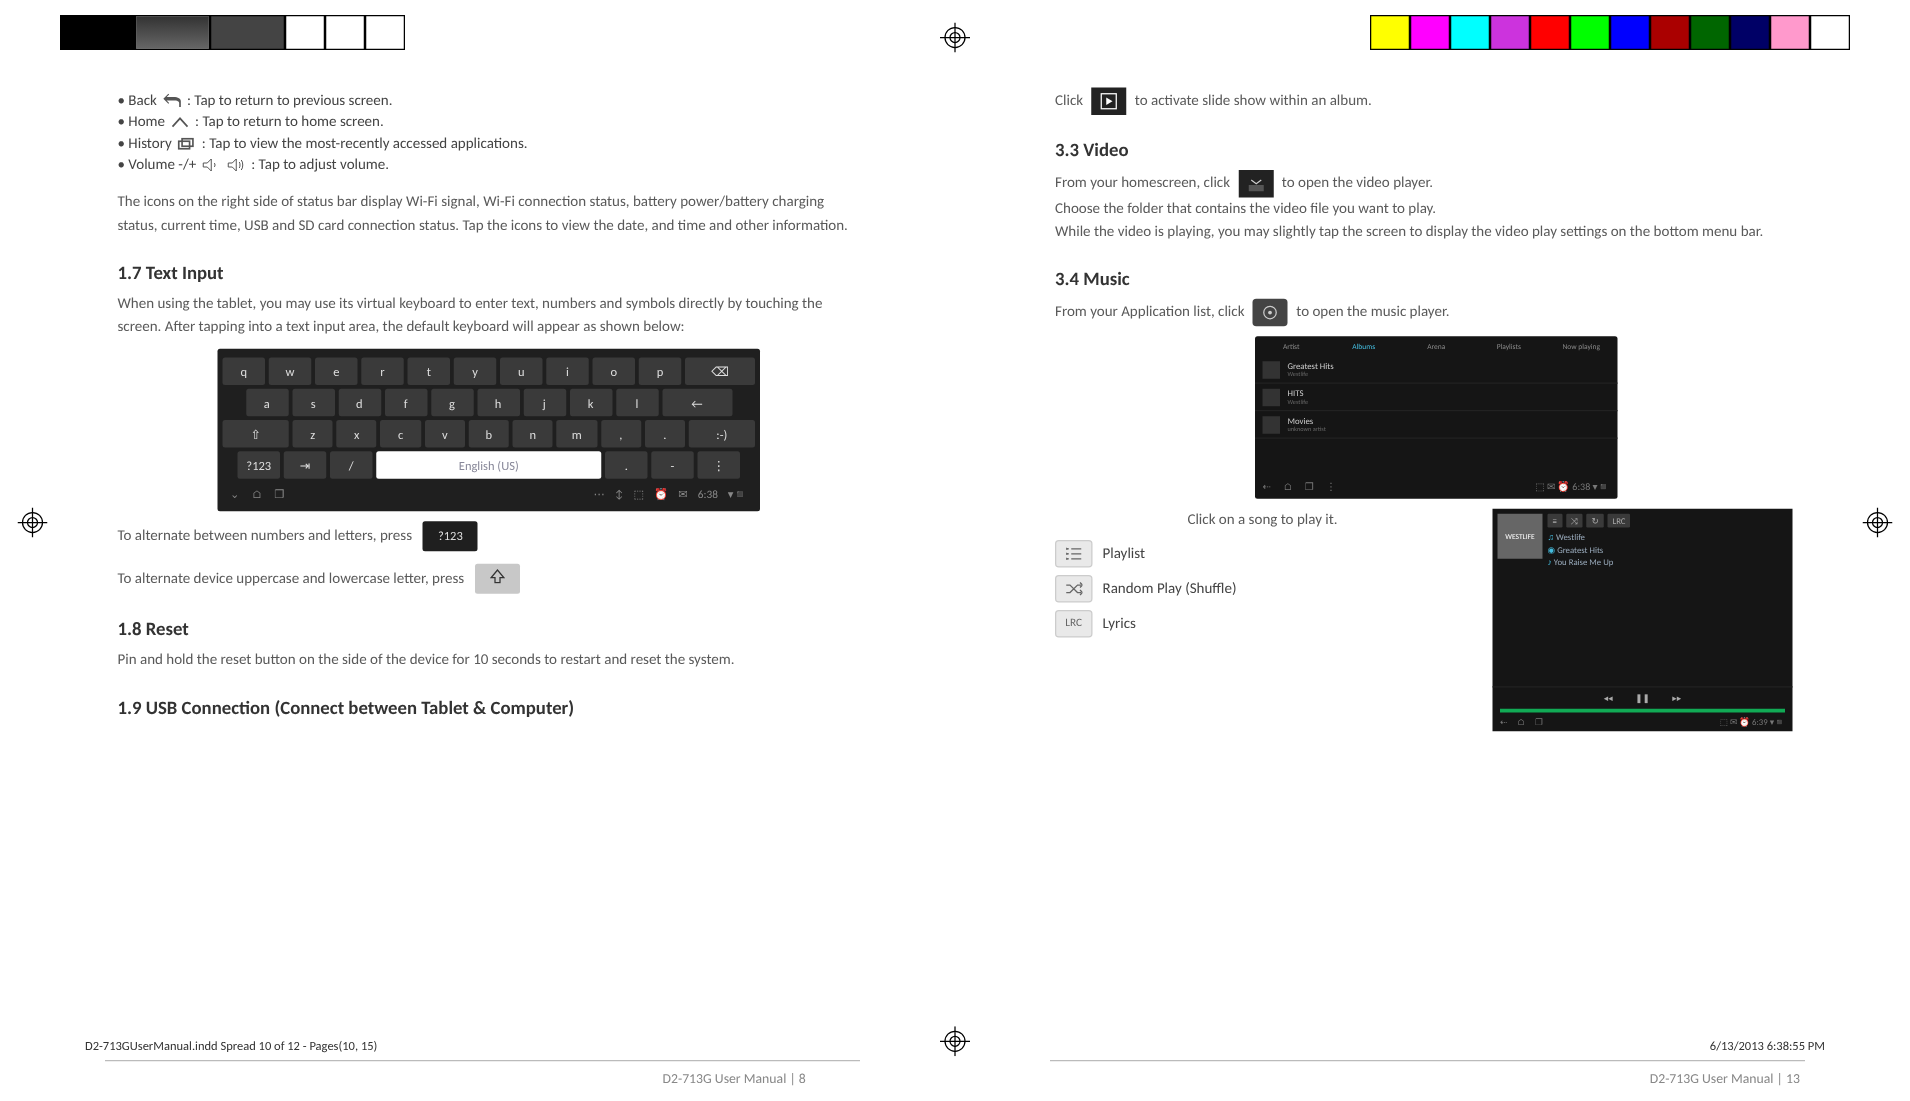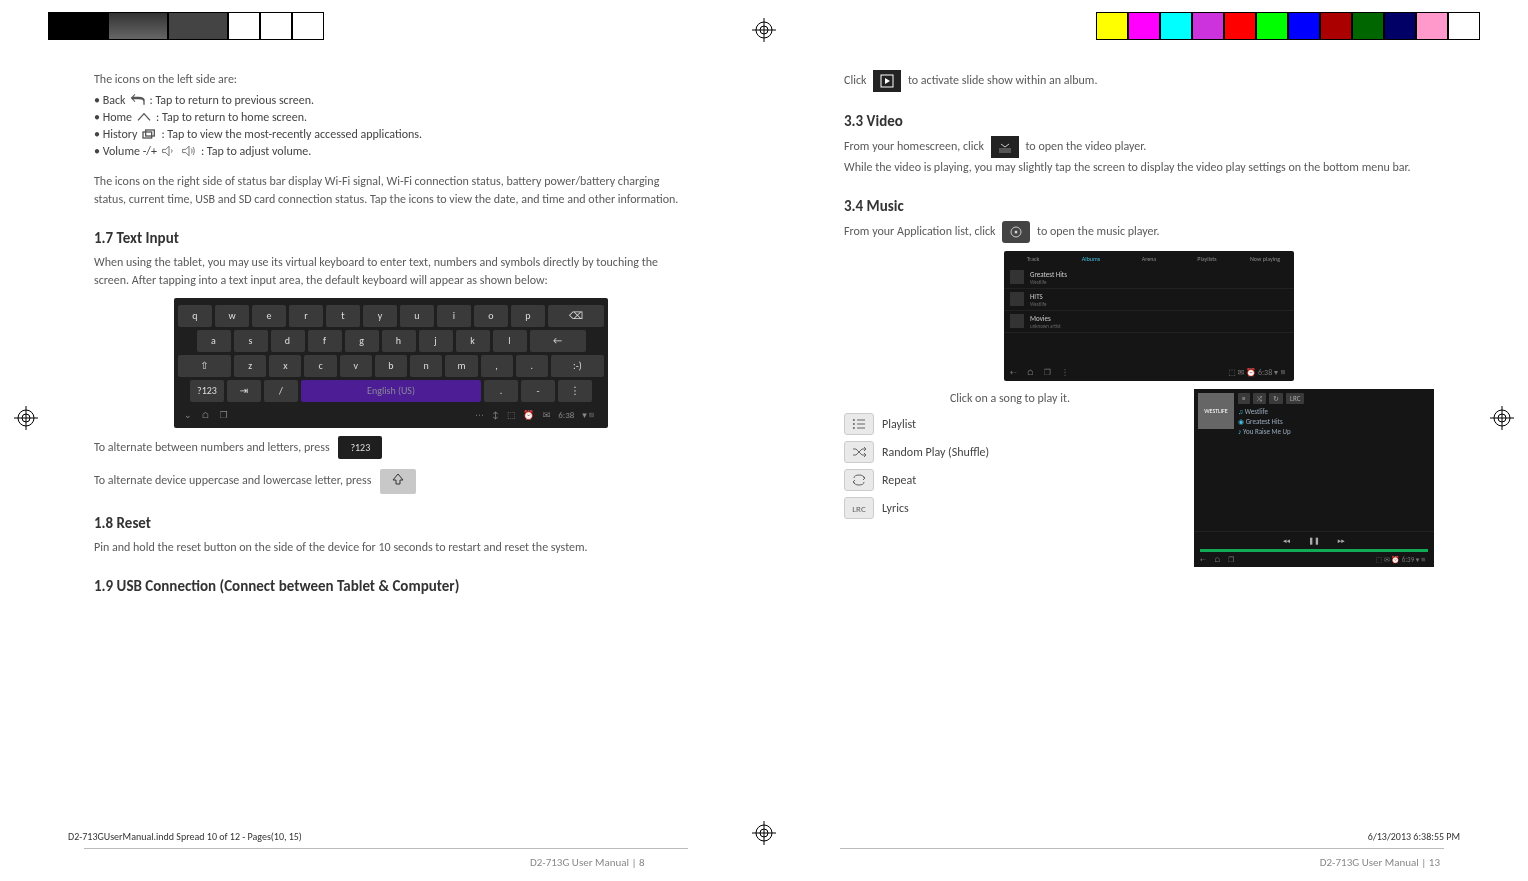--- a/index.html
+++ b/index.html
@@ -42,21 +42,21 @@
 .page h2 { color: #333; font-size: 15px; font-weight: 700; margin: 20px 0 6px; }
 .page .bullets { margin-top: 4px; margin-bottom: 12px; }
 .page .bullets div { display: flex; align-items: center; gap: 4px; margin: 3px 0; }
 .ilabel { display: flex; align-items: center; gap: 8px; margin: 6px 0; }
 .ilabel .chip { width: 30px; height: 22px; background: #e9e9e9; border: 1px solid #ccc; display: flex; align-items: center; justify-content: center; font-size: 9px; color: #666; border-radius: 3px; }
 
 .kbimg { width: 434px; margin: 8px 0 8px 80px; background: #1f1f1f; border-radius: 2px; padding: 4px; }
 .kbimg .row { display: flex; gap: 3px; margin: 3px 0; justify-content: center;}
 .kbimg .k { background: #3a3a3a; color: #ddd; font-size: 10px; width: 34px; height: 22px; display:flex;align-items:center;justify-content:center;border-radius:2px;}
 .kbimg .k.w2 { width: 56px; }
-.kbimg .k.sp { width: 180px; background:#4c1d95;color:#889;}
+.kbimg .k.sp { width: 180px; background:#ffffff;color:#889;}
 .kbimg .bot{display:flex;gap:8px;padding:4px 6px;color:#888;font-size:9px;justify-content:flex-end;align-items:center;}
 .kbimg .botl{margin-right:auto;display:flex;gap:10px;}
 
 .inline-key { display: inline-block; vertical-align: middle; background: #1f1f1f; color: #ddd; padding: 4px 12px; font-size: 10px; border-radius: 2px; margin-left: 6px;}
 .inline-key.light { background: #c8c8c8; color:#333;}
 
 .musicimg { width: 290px; margin: 8px 0 8px 160px; background: #151515; border-radius: 2px; padding: 0; color: #bbb; font-size: 7px; }
 .musicimg .tabs { display:flex; }
 .musicimg .tabs div{ flex:1; text-align:center; padding:4px 0; color:#888; font-size:6px;}
 .musicimg .tabs div.act{ color:#4bd; }
@@ -136,21 +136,20 @@
       <circle cx="12" cy="12" r="4" fill="none" stroke="#000"></circle>
       <path d="M12 0v24M0 12h24" stroke="#000"></path>
     </svg></div>
 <div class="crosshair ch-bottom"><svg viewBox="0 0 24 24">
       <circle cx="12" cy="12" r="8" fill="none" stroke="#000"></circle>
       <circle cx="12" cy="12" r="4" fill="none" stroke="#000"></circle>
       <path d="M12 0v24M0 12h24" stroke="#000"></path>
     </svg></div>
 
 <div class="page l">
-  <p>The icons on the left side are:</p>
   <div class="bullets">
     <div>
       <span>• Back</span>
       <svg class="glyph" viewBox="0 0 24 16">
           <path d="M22 8c0-3-3-5-9-5H5l3-3-1-1L1 5l6 6 1-1-3-3h8c5 0 7 1 7 3v5h2z" fill="#555"></path>
         </svg>
       <span>: Tap to return to previous screen.</span>
     </div>
     <div>
       <span>• Home</span>
@@ -285,37 +284,38 @@
   <p>
     <span>From your homescreen, click</span>
     <span class="icon-sq">
       <svg width="14" height="14" viewBox="0 0 14 14">
           <path d="M3 4l4 3 4-3" stroke="#ccc" fill="none"></path>
           <rect x="1" y="8" width="12" height="5" fill="#555"></rect>
         </svg>
     </span>
     <span>to open the video player.</span>
   </p>
+  <p>Choose the folder that contains the video file you want to play.</p>
   <p>While the video is playing, you may slightly tap the screen to display the video play settings on the bottom menu bar.</p>
 
   <h2>3.4 Music</h2>
   <p>
     <span>From your Application list, click</span>
     <span class="icon-sq" style="background:#444;border-radius:3px;">
       <svg width="14" height="14" viewBox="0 0 14 14">
           <circle cx="7" cy="7" r="5" fill="none" stroke="#ccc"></circle>
           <circle cx="7" cy="7" r="1.5" fill="#ccc"></circle>
         </svg>
     </span>
     <span>to open the music player.</span>
   </p>
 
   <div class="musicimg">
     <div class="tabs">
-      <div>Track</div>
+      <div>Artist</div>
         <div class="act">Albums</div>
         <div>Arena</div>
         <div>Playlists</div>
         <div>Now playing</div>
     </div>
     <div class="ent">
         <div class="t"></div>
         <div>
           <div class="n">Greatest Hits</div>
           <div class="s">Westlife</div>
@@ -360,29 +360,20 @@
         <span>Playlist</span>
       </div>
       <div class="ilabel">
         <div class="chip">
             <svg width="14" height="12" viewBox="0 0 14 12">
               <path d="M1 3h3l6 6h3M1 9h3l6-6h3" fill="none" stroke="#666"></path>
               <path d="M12 1l2 2-2 2M12 7l2 2-2 2" fill="none" stroke="#666"></path>
             </svg>
           </div>
         <span>Random Play (Shuffle)</span>
-      </div>
-      <div class="ilabel">
-        <div class="chip">
-            <svg width="14" height="12" viewBox="0 0 14 12">
-              <path d="M2 4c0-2 2-3 5-3s5 1 5 3M12 8c0 2-2 3-5 3s-5-1-5-3" fill="none" stroke="#666"></path>
-              <path d="M11 2l2 2-2 2M3 10L1 8l2-2" fill="none" stroke="#666"></path>
-            </svg>
-          </div>
-        <span>Repeat</span>
       </div>
       <div class="ilabel">
         <div class="chip">LRC</div>
         <span>Lyrics</span>
       </div>
     </div>
 
     <div class="playerimg">
       <div class="top">
         <div class="art">WESTLIFE</div>

